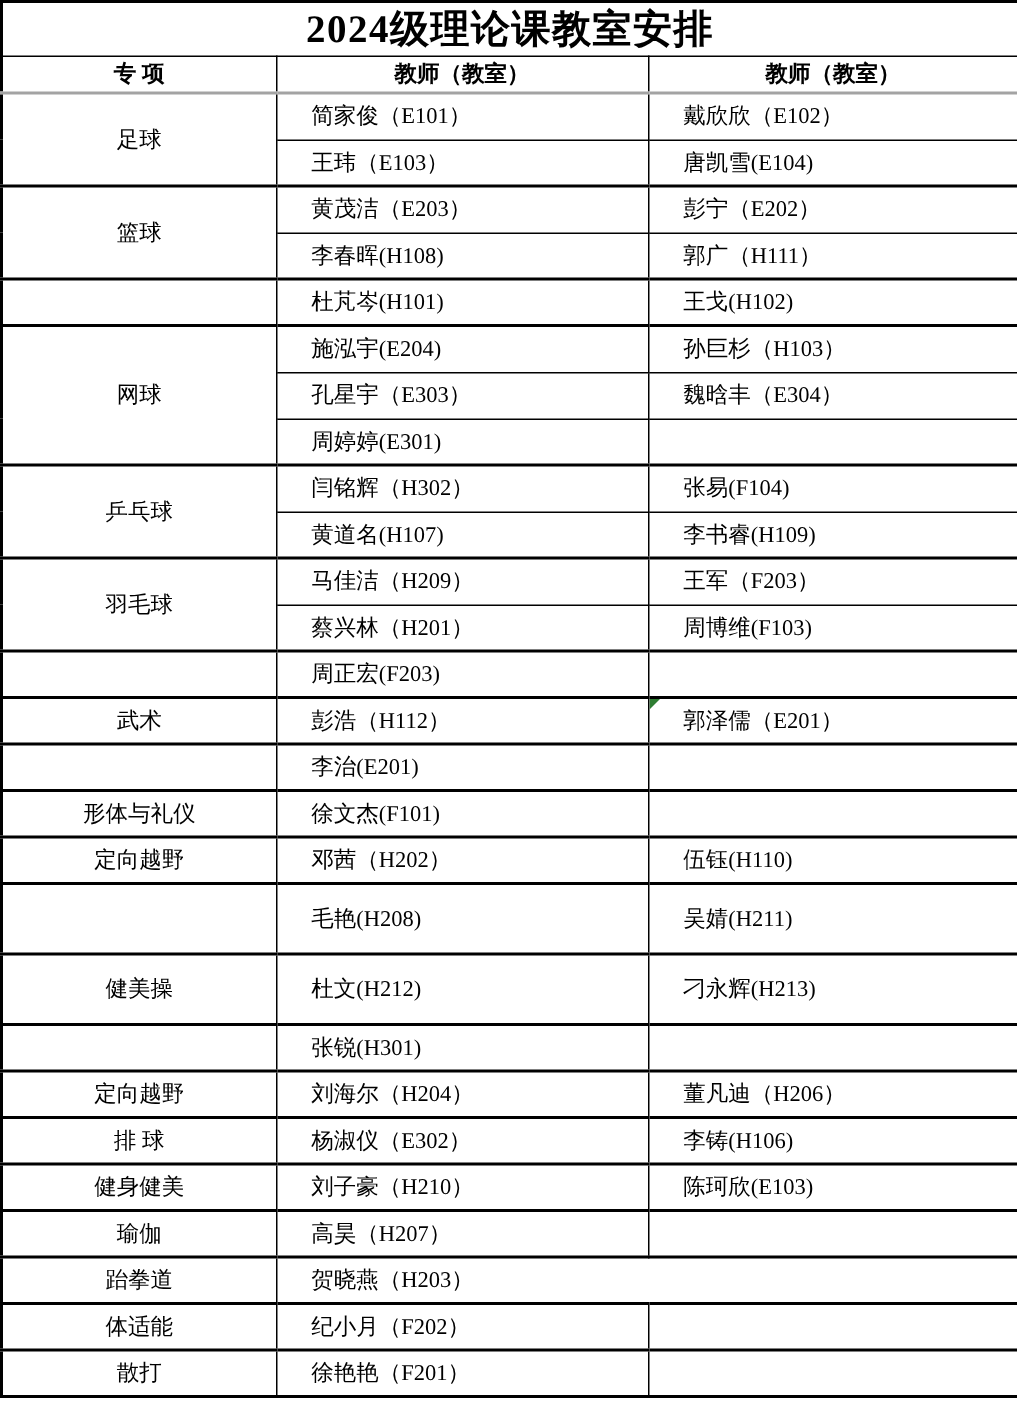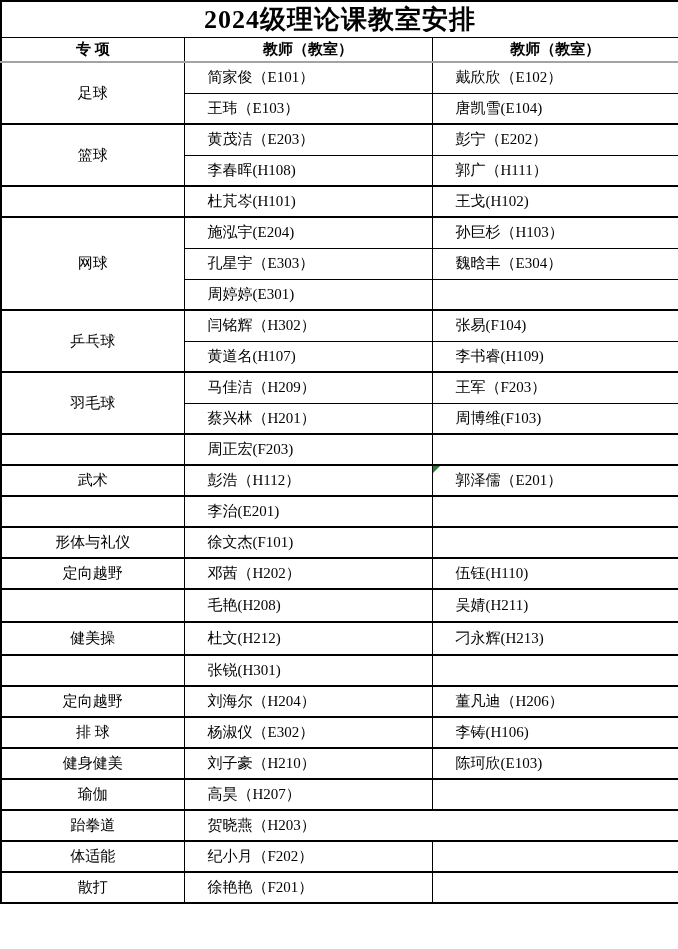--- a/index.html
+++ b/index.html
@@ -41,21 +41,21 @@
   }
   tr.header-row th {
     height: 23px;
     font-size: 15px;
     font-weight: bold;
     text-align: center;
     vertical-align: middle;
     border-bottom: 2px solid #a3a3a3;
   }
   tbody tr { height: 31px; }
-  tbody tr.tall { height: 33px; }
+  tbody tr.tall { height: 47px; }
   tr.group-start td { border-top: 2px solid #000; }
   td.specialty {
     font-weight: normal;
     font-size: 15px;
     text-align: center;
     vertical-align: middle;
   }
   td.teacher {
     font-size: 15px;
     text-align: left;

